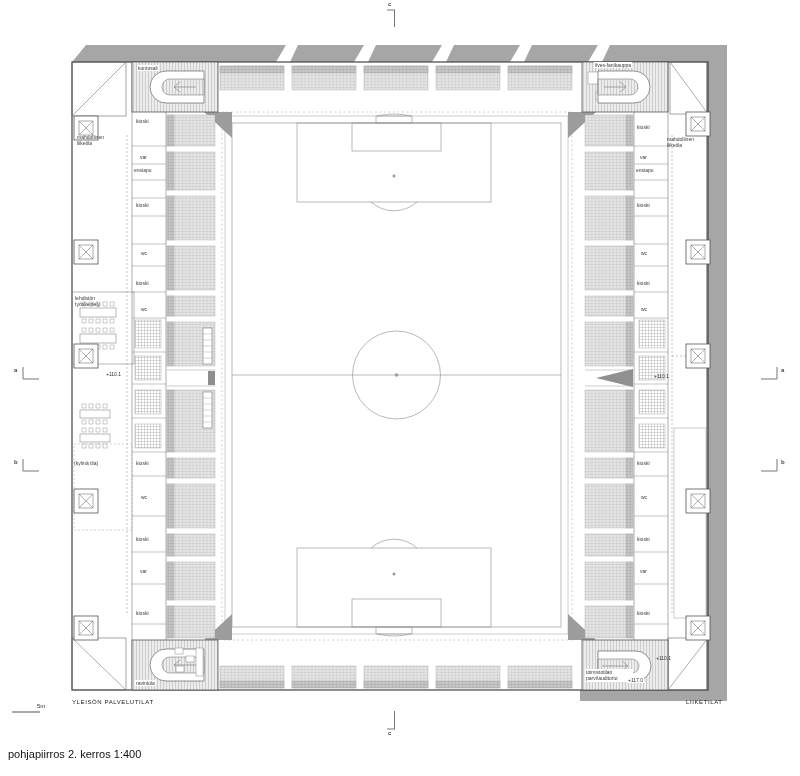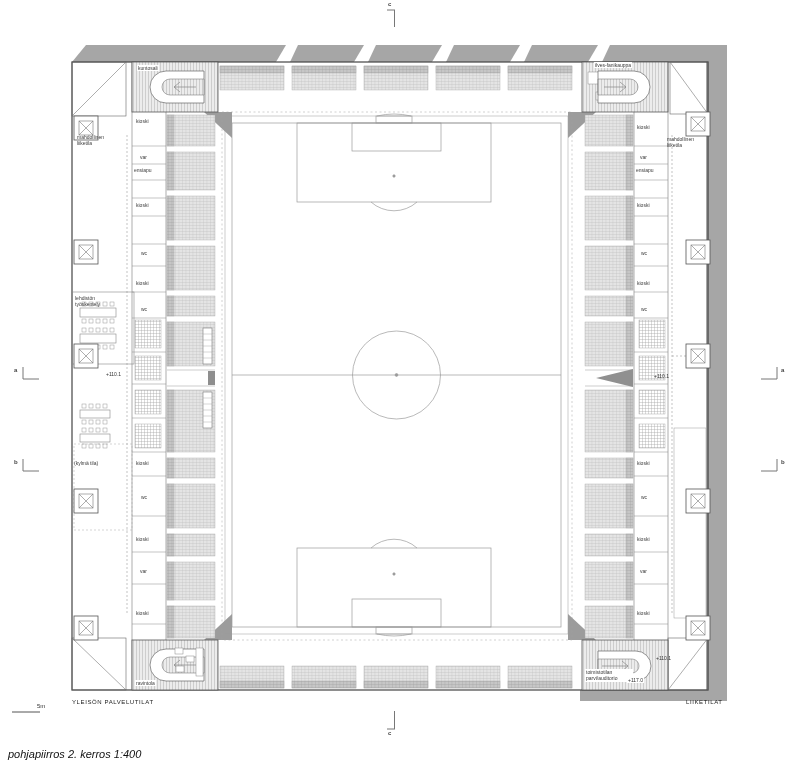--- a/index.html
+++ b/index.html
@@ -357,16 +357,16 @@
   <div class="lbl zone" style="left:686px;top:699px;">LIIKETILAT</div>
 
   <div class="lbl sec" style="left:388px;top:1px;">c</div>
   <div class="lbl sec" style="left:388px;top:730px;">c</div>
   <div class="lbl sec" style="left:14px;top:367px;">a</div>
   <div class="lbl sec" style="left:14px;top:459px;">b</div>
   <div class="lbl sec" style="left:781px;top:367px;">a</div>
   <div class="lbl sec" style="left:781px;top:459px;">b</div>
 
   <div class="lbl scale" style="left:37px;top:703px;">5m</div>
-  <div class="lbl title" style="left:8px;top:748px;font-style:italic;">pohjapiirros 2. kerros 1:400</div>
+  <div class="lbl title" style="left:8px;top:748px;">pohjapiirros 2. kerros 1:400</div>
 </div>
 
 </div>
 
 </body></html>

